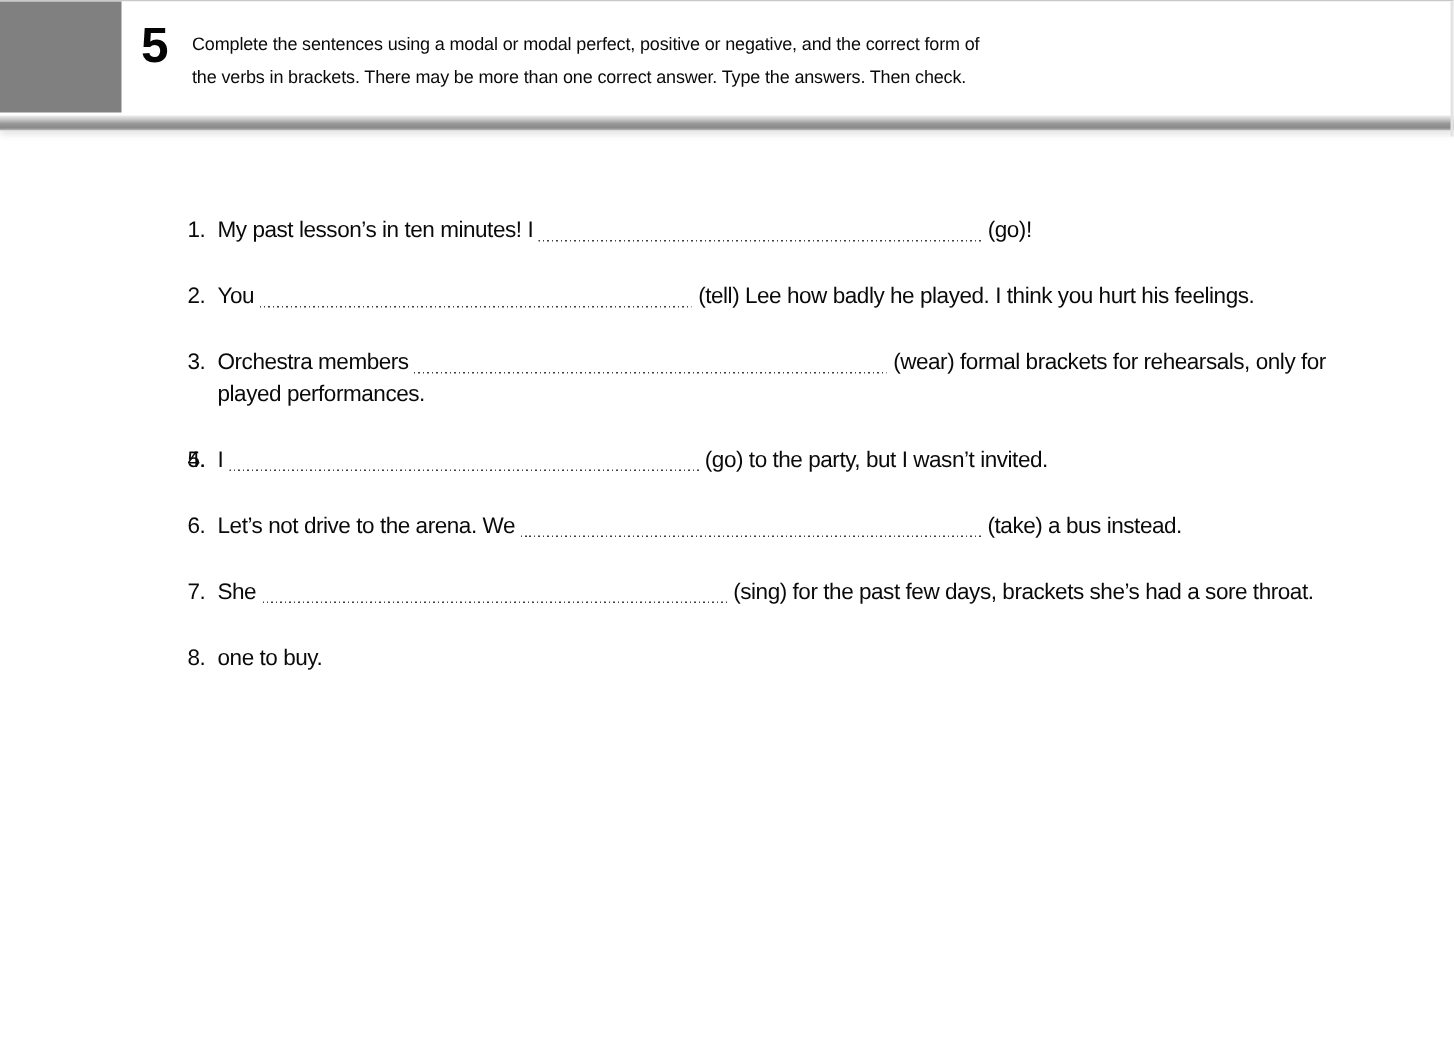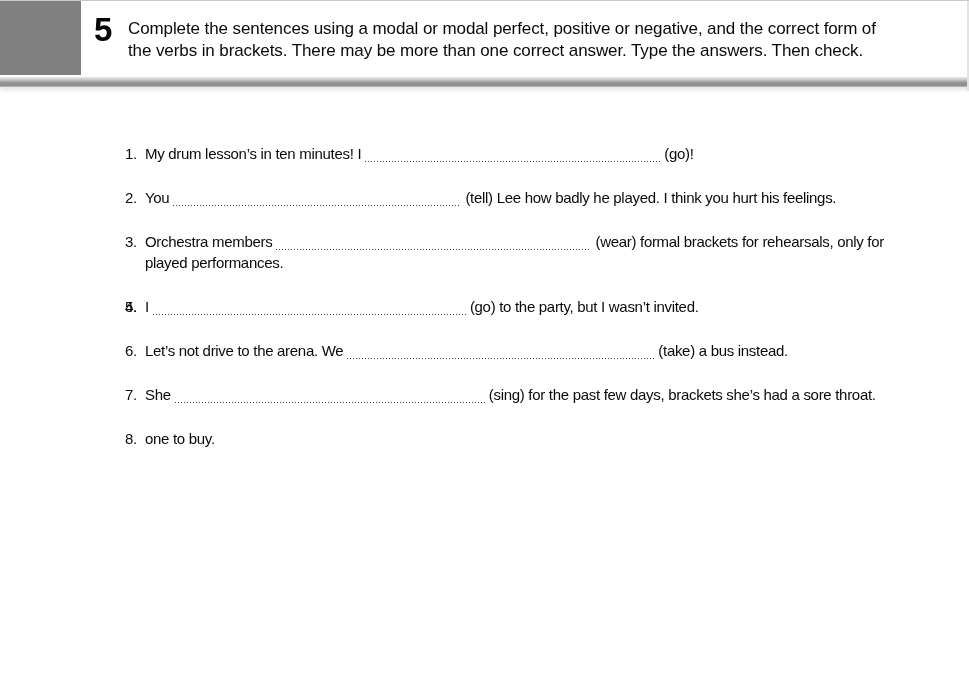--- a/index.html
+++ b/index.html
@@ -40,21 +40,21 @@
     position: absolute;
     left: 94px; top: 10px;
     font-size: 33px;
     font-weight: bold;
     letter-spacing: -1px;
     color: #050505;
   }
   .instructions {
     position: absolute;
     left: 128px; top: 17px;
-    font-size: 17px;
+    font-size: 12px;
     line-height: 22px;
     color: #0a0a0a;
     white-space: nowrap;
     letter-spacing: -0.1px;
   }
 
   
   .divider {
     position: relative;
     height: 10px;
@@ -106,21 +106,21 @@
     </div>
   </div>
 
   <div class="divider"></div>
 
   <main class="content">
 
     <div class="row">
       <span class="num">1.</span>
       <div class="line1">
-        <span>My drum lesson’s in ten minutes! I</span><span class="blank" style="width:295px"></span><span>(go)!</span>
+        <span>My past lesson’s in ten minutes! I</span><span class="blank" style="width:295px"></span><span>(go)!</span>
       </div>
     </div>
 
     <div class="row">
       <span class="num">2.</span>
       <div class="line1">
         <span>You</span><span class="blank" style="width:288px"></span><span>(tell) Lee how badly he played. I think you hurt his feelings.</span>
       </div>
     </div>
 

